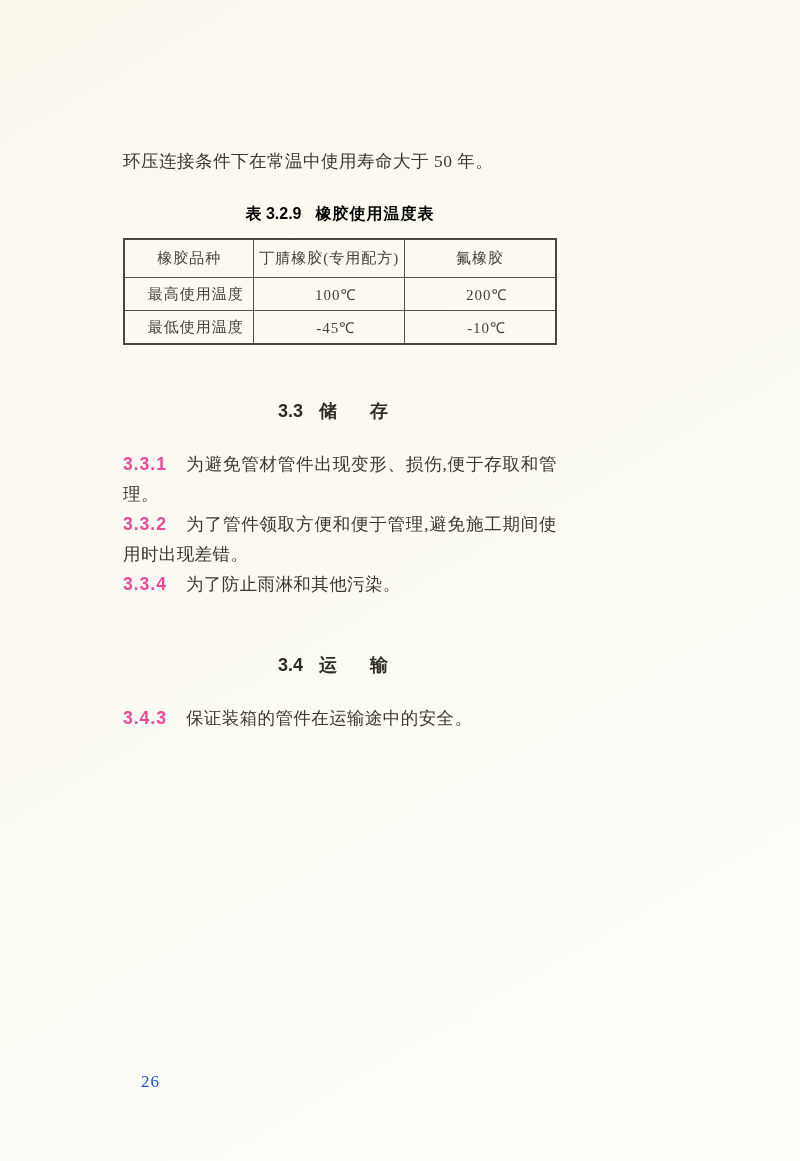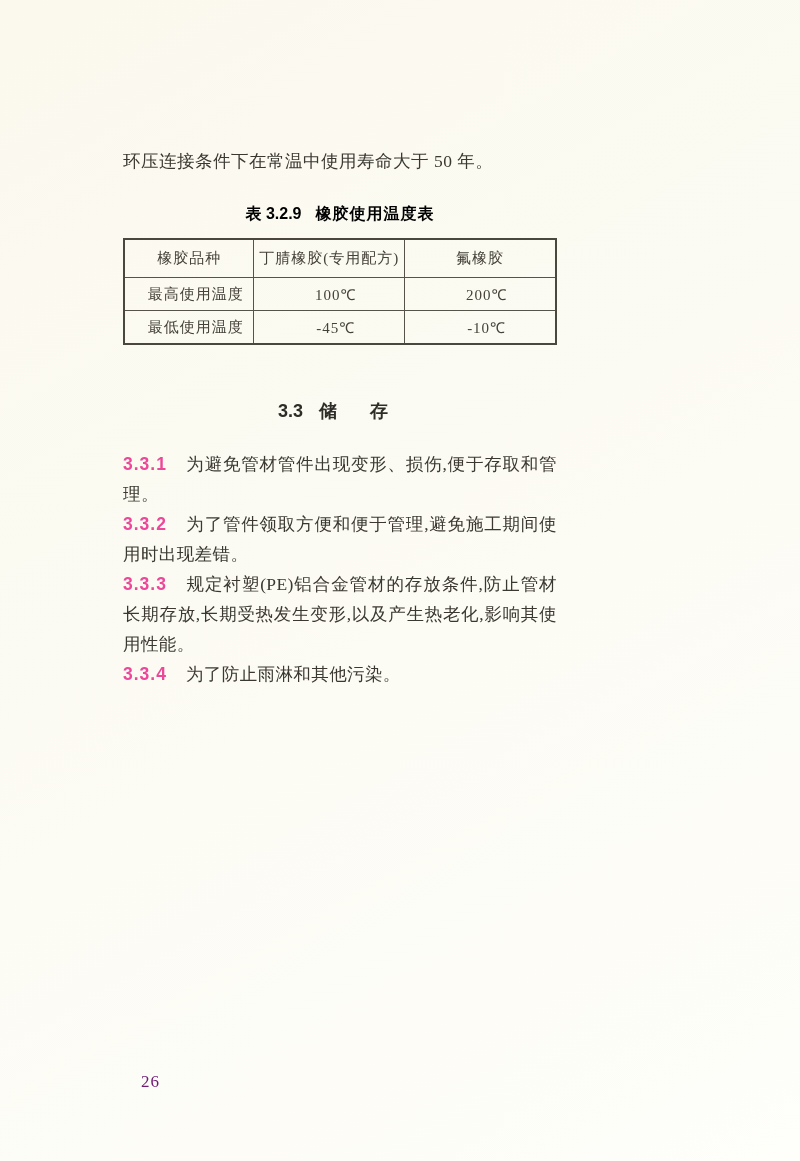--- a/index.html
+++ b/index.html
@@ -74,21 +74,21 @@
     font-weight: bold;
     color: #ec4899;
     margin-right: 19px;
     letter-spacing: 1px;
   }
   .sec-34 { margin-top: 27px; margin-bottom: 28px; }
   .pageno {
     position: absolute;
     left: 141px; top: 1072px;
     font-size: 17px;
-    color: #701a75;
+    color: #1d4ed8;
     letter-spacing: 1px;
   }
 </style>
 </head>
 <body>
 
 <div class="page">
 
   <p class="intro">环压连接条件下在常温中使用寿命大于 50 年。</p>
 
@@ -120,23 +120,26 @@
     <span class="sec-num">3.3</span><span class="sec-title">储 存</span>
   </h2>
 
   <p class="clause">
     <span class="num">3.3.1</span><span>为避免管材管件出现变形、损伤,便于存取和管理。</span>
   </p>
   <p class="clause">
     <span class="num">3.3.2</span><span>为了管件领取方便和便于管理,避免施工期间使用时出现差错。</span>
   </p>
   <p class="clause">
-    <span class="num">3.3.3</span><span>规定衬塑(PE)铝合金管材的存放条件,防止管材长期存放,长期受热发生变形,以及产生热老化,影响其使用性能。</span>
-  </p>
-  <p class="clause">
     <span class="num">3.3.4</span><span>为了防止雨淋和其他污染。</span>
   </p>
 
+  <h2 class="sec sec-34">
+    <span class="sec-num">3.4</span><span class="sec-title">运 输</span>
+  </h2>
 
+  <p class="clause">
+    <span class="num">3.4.3</span><span>保证装箱的管件在运输途中的安全。</span>
+  </p>
 
   <div class="pageno">26</div>
 
 </div>
 
 </body></html>

